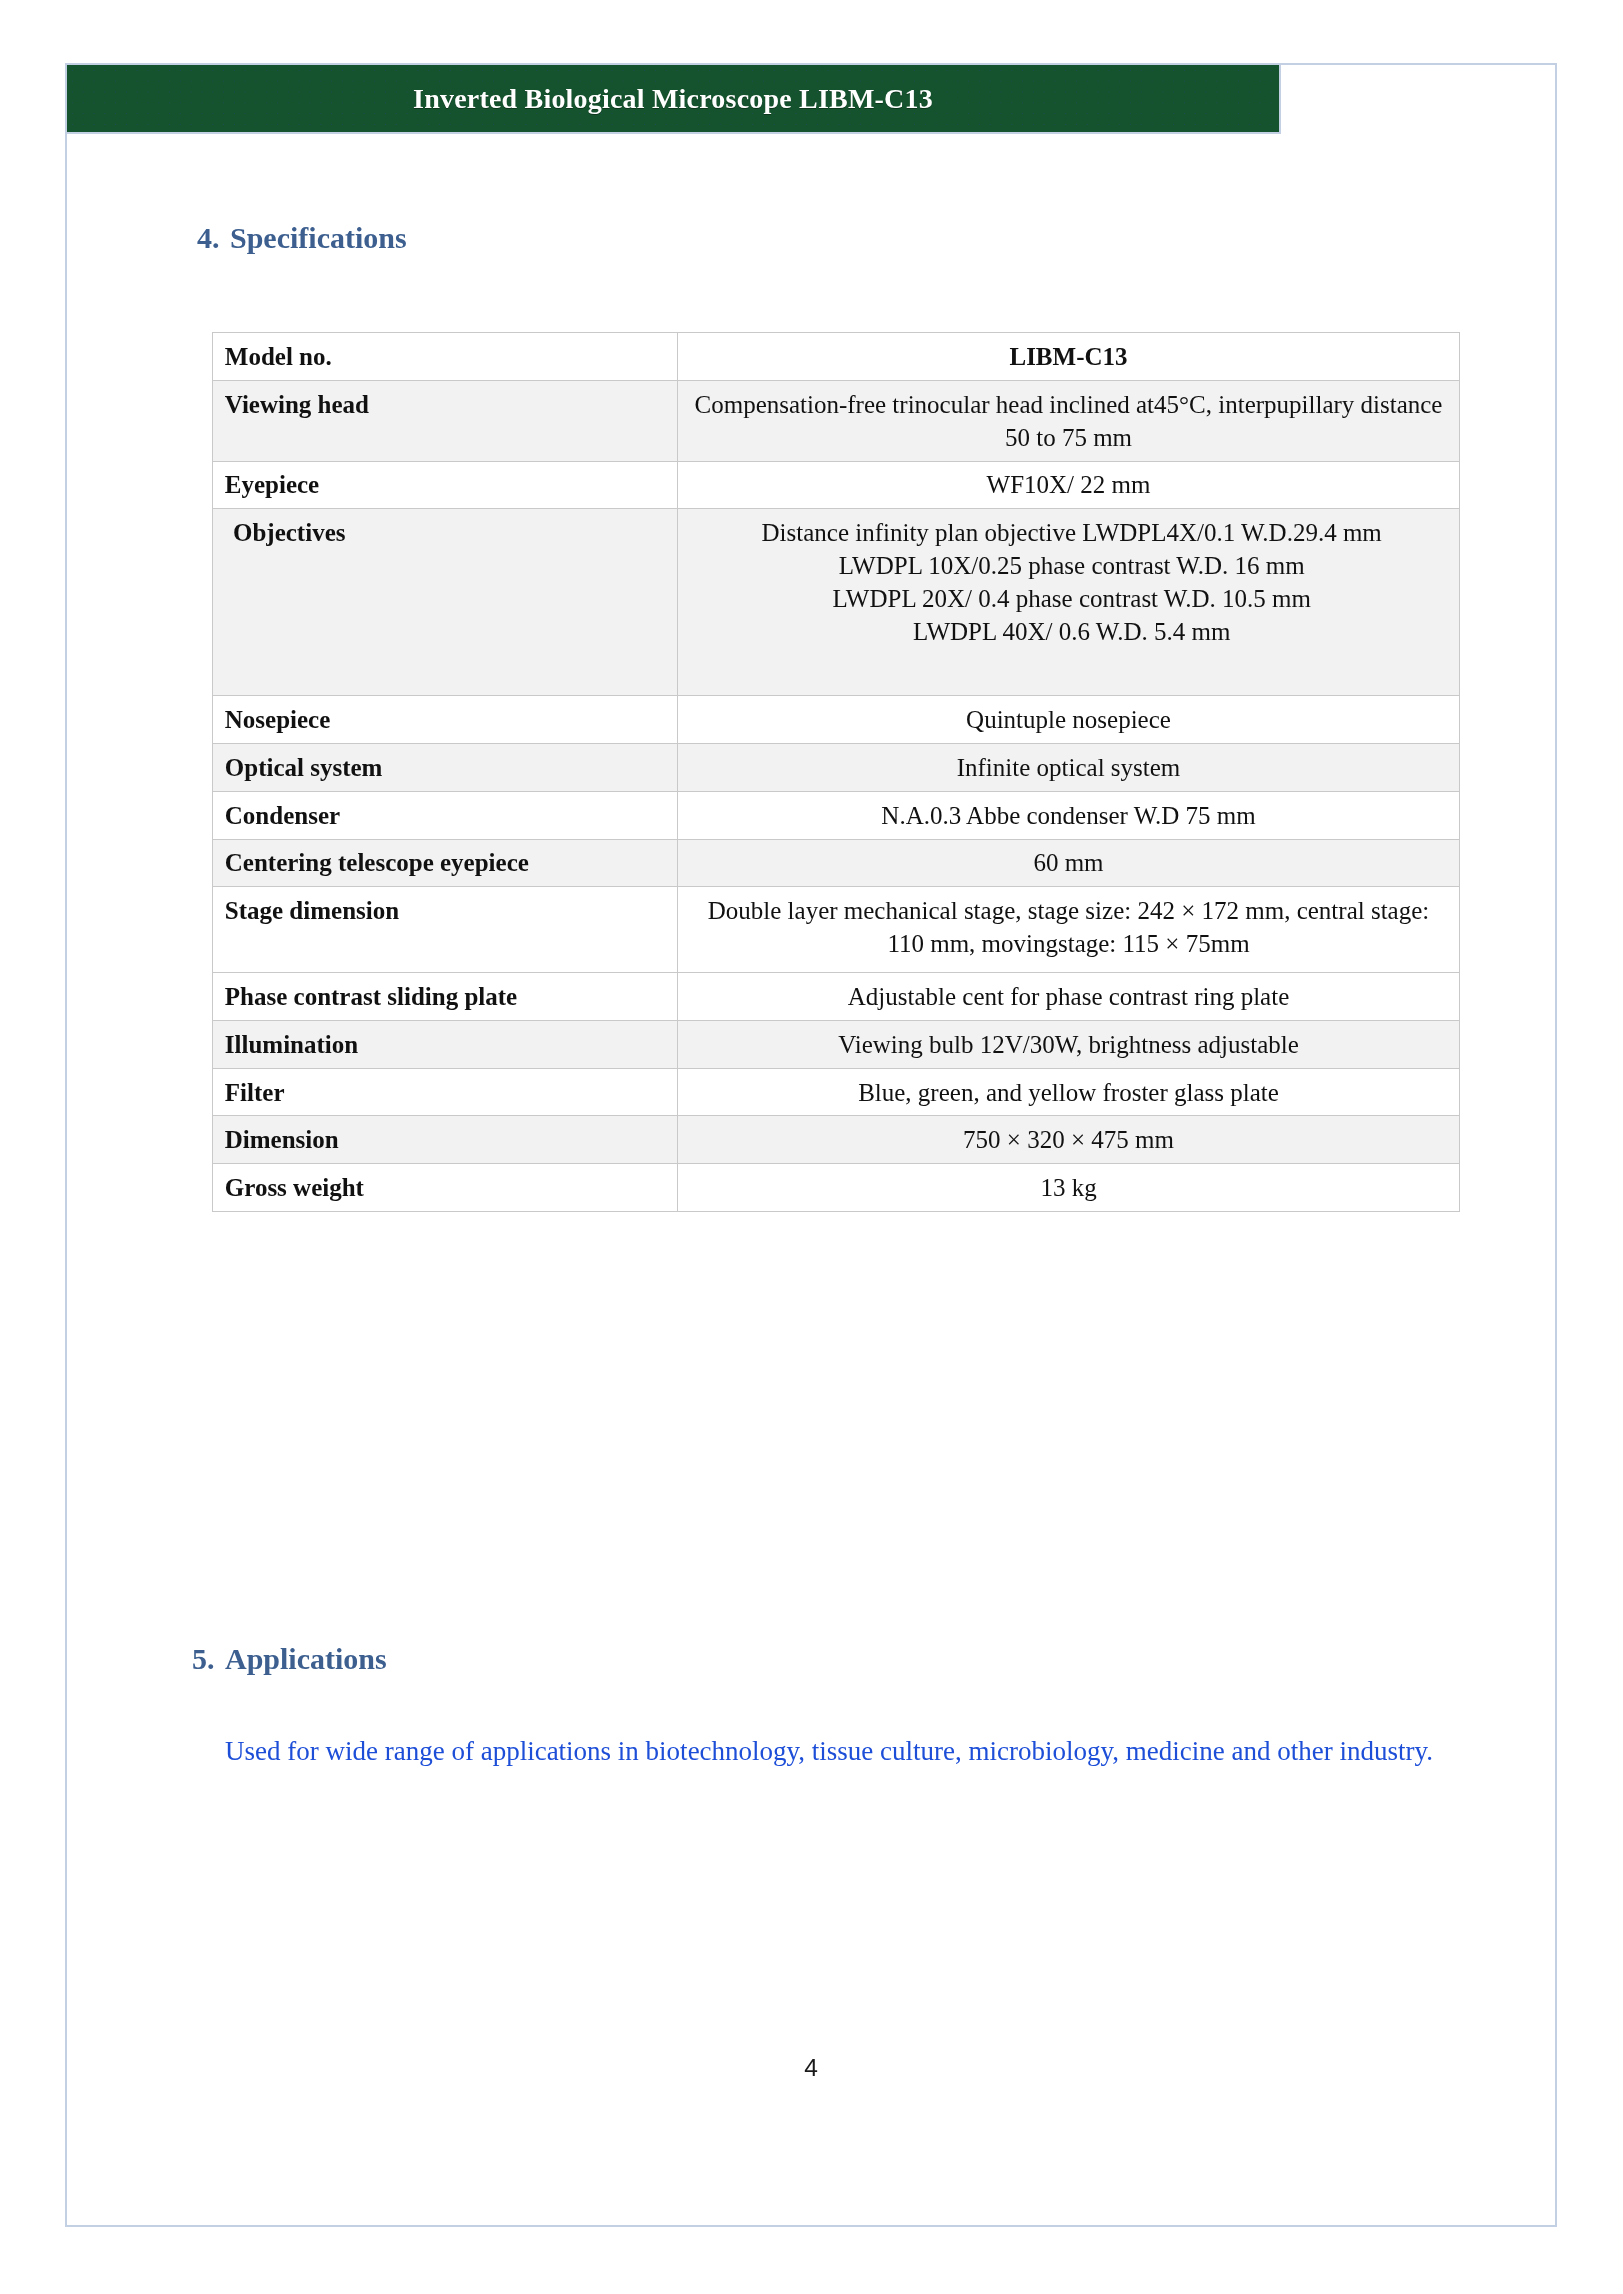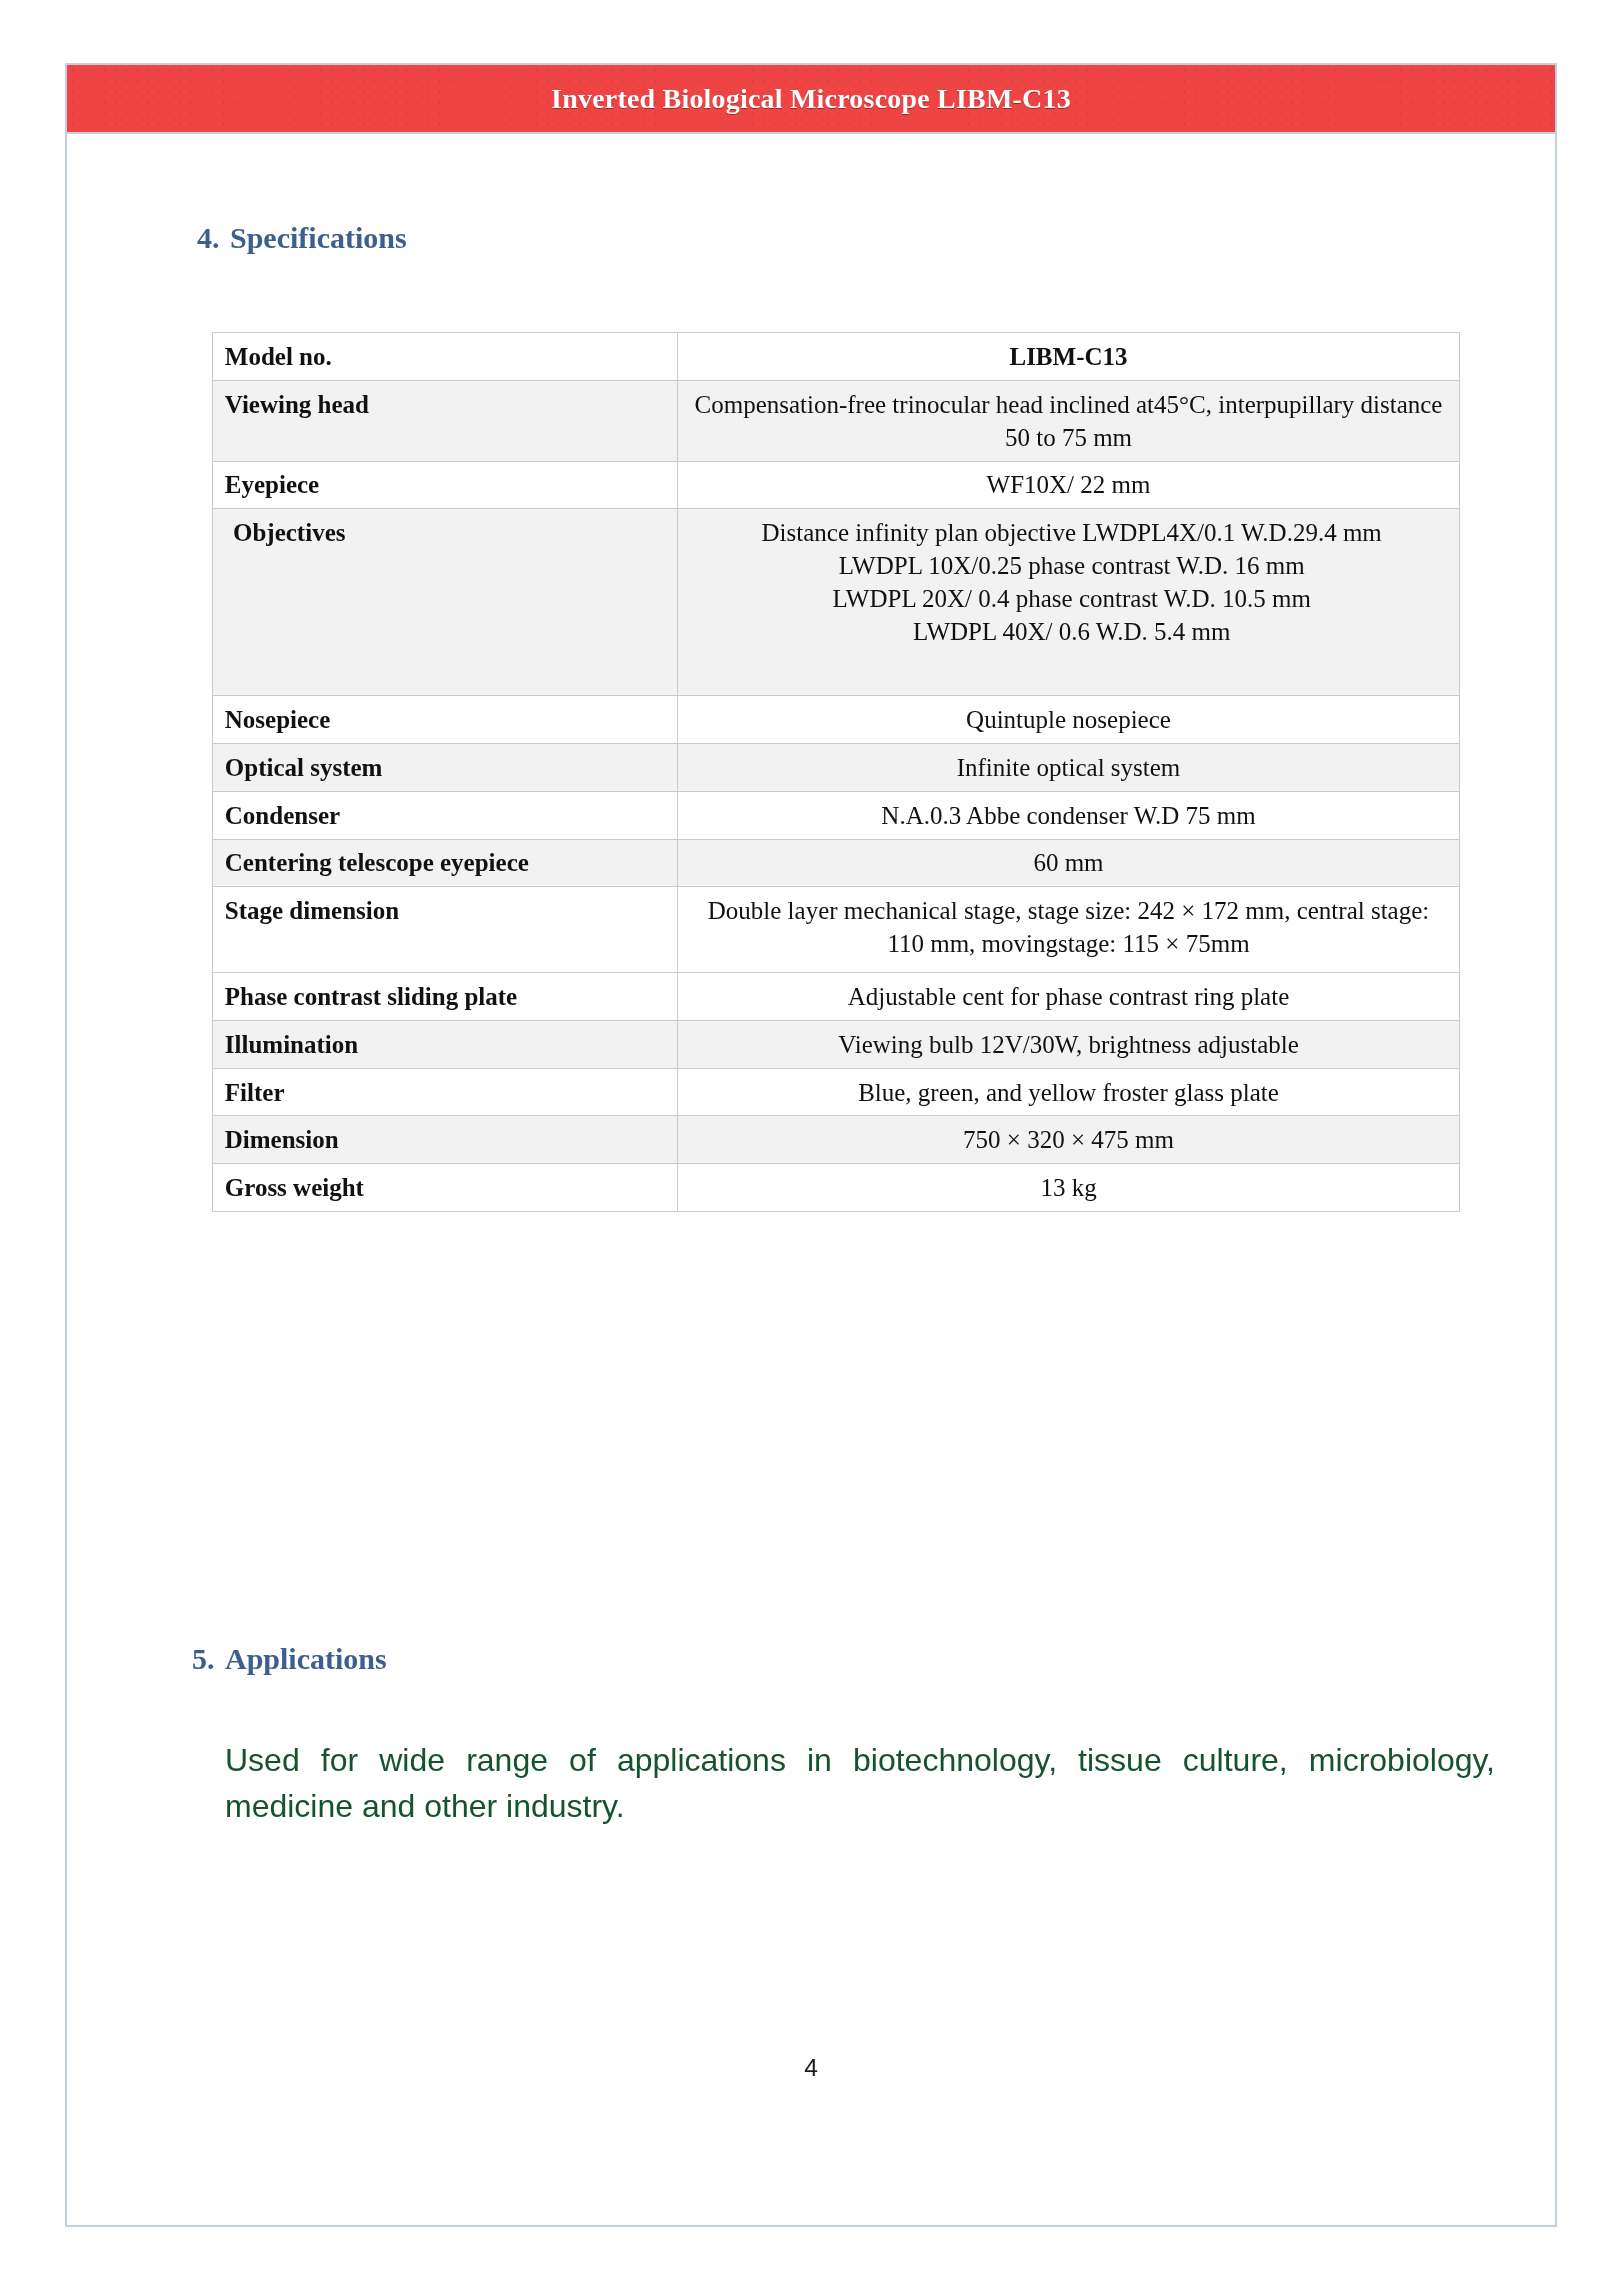--- a/index.html
+++ b/index.html
@@ -26,24 +26,24 @@
     border: 2px solid #c3d0e4;
     box-sizing: border-box;
     background: #ffffff;
   }
 
   
   .title-banner {
     position: absolute;
     left: 65px;
     top: 63px;
-    width: 1492px;
+    width: 1216px;
     height: 71px;
     box-sizing: border-box;
-    background: #ef4444;
+    background: #14532d;
     border: 2px solid #c3d0e4;
     border-bottom: 2px solid #c3d0e4;
     display: flex;
     align-items: center;
     justify-content: center;
     overflow: hidden;
   }
   .title-banner::after {
     
     content: "";
@@ -137,25 +137,25 @@
   
   table.spec-table tr.tall-objectives td { padding-bottom: 47px; padding-left: 20px; }
   table.spec-table tr.tall-stage td      { padding-bottom: 11.8px; }
 
   
   .applications-body {
     position: absolute;
     left: 160px;
     top: 1572px;
     width: 1270px;
-    font-size: 32px;
+    font-size: 27px;
     line-height: 1.45;
-    color: #14532d;
+    color: #1d4ed8;
     text-align: justify;
-    font-family: Liberation Sans, sans-serif;
+    font-family: Liberation Serif, serif;
   }
 
   
   .page-number {
     position: absolute;
     left: 0;
     top: 1921px;
     width: 1492px;
     text-align: center;
     font-size: 24.5px;

